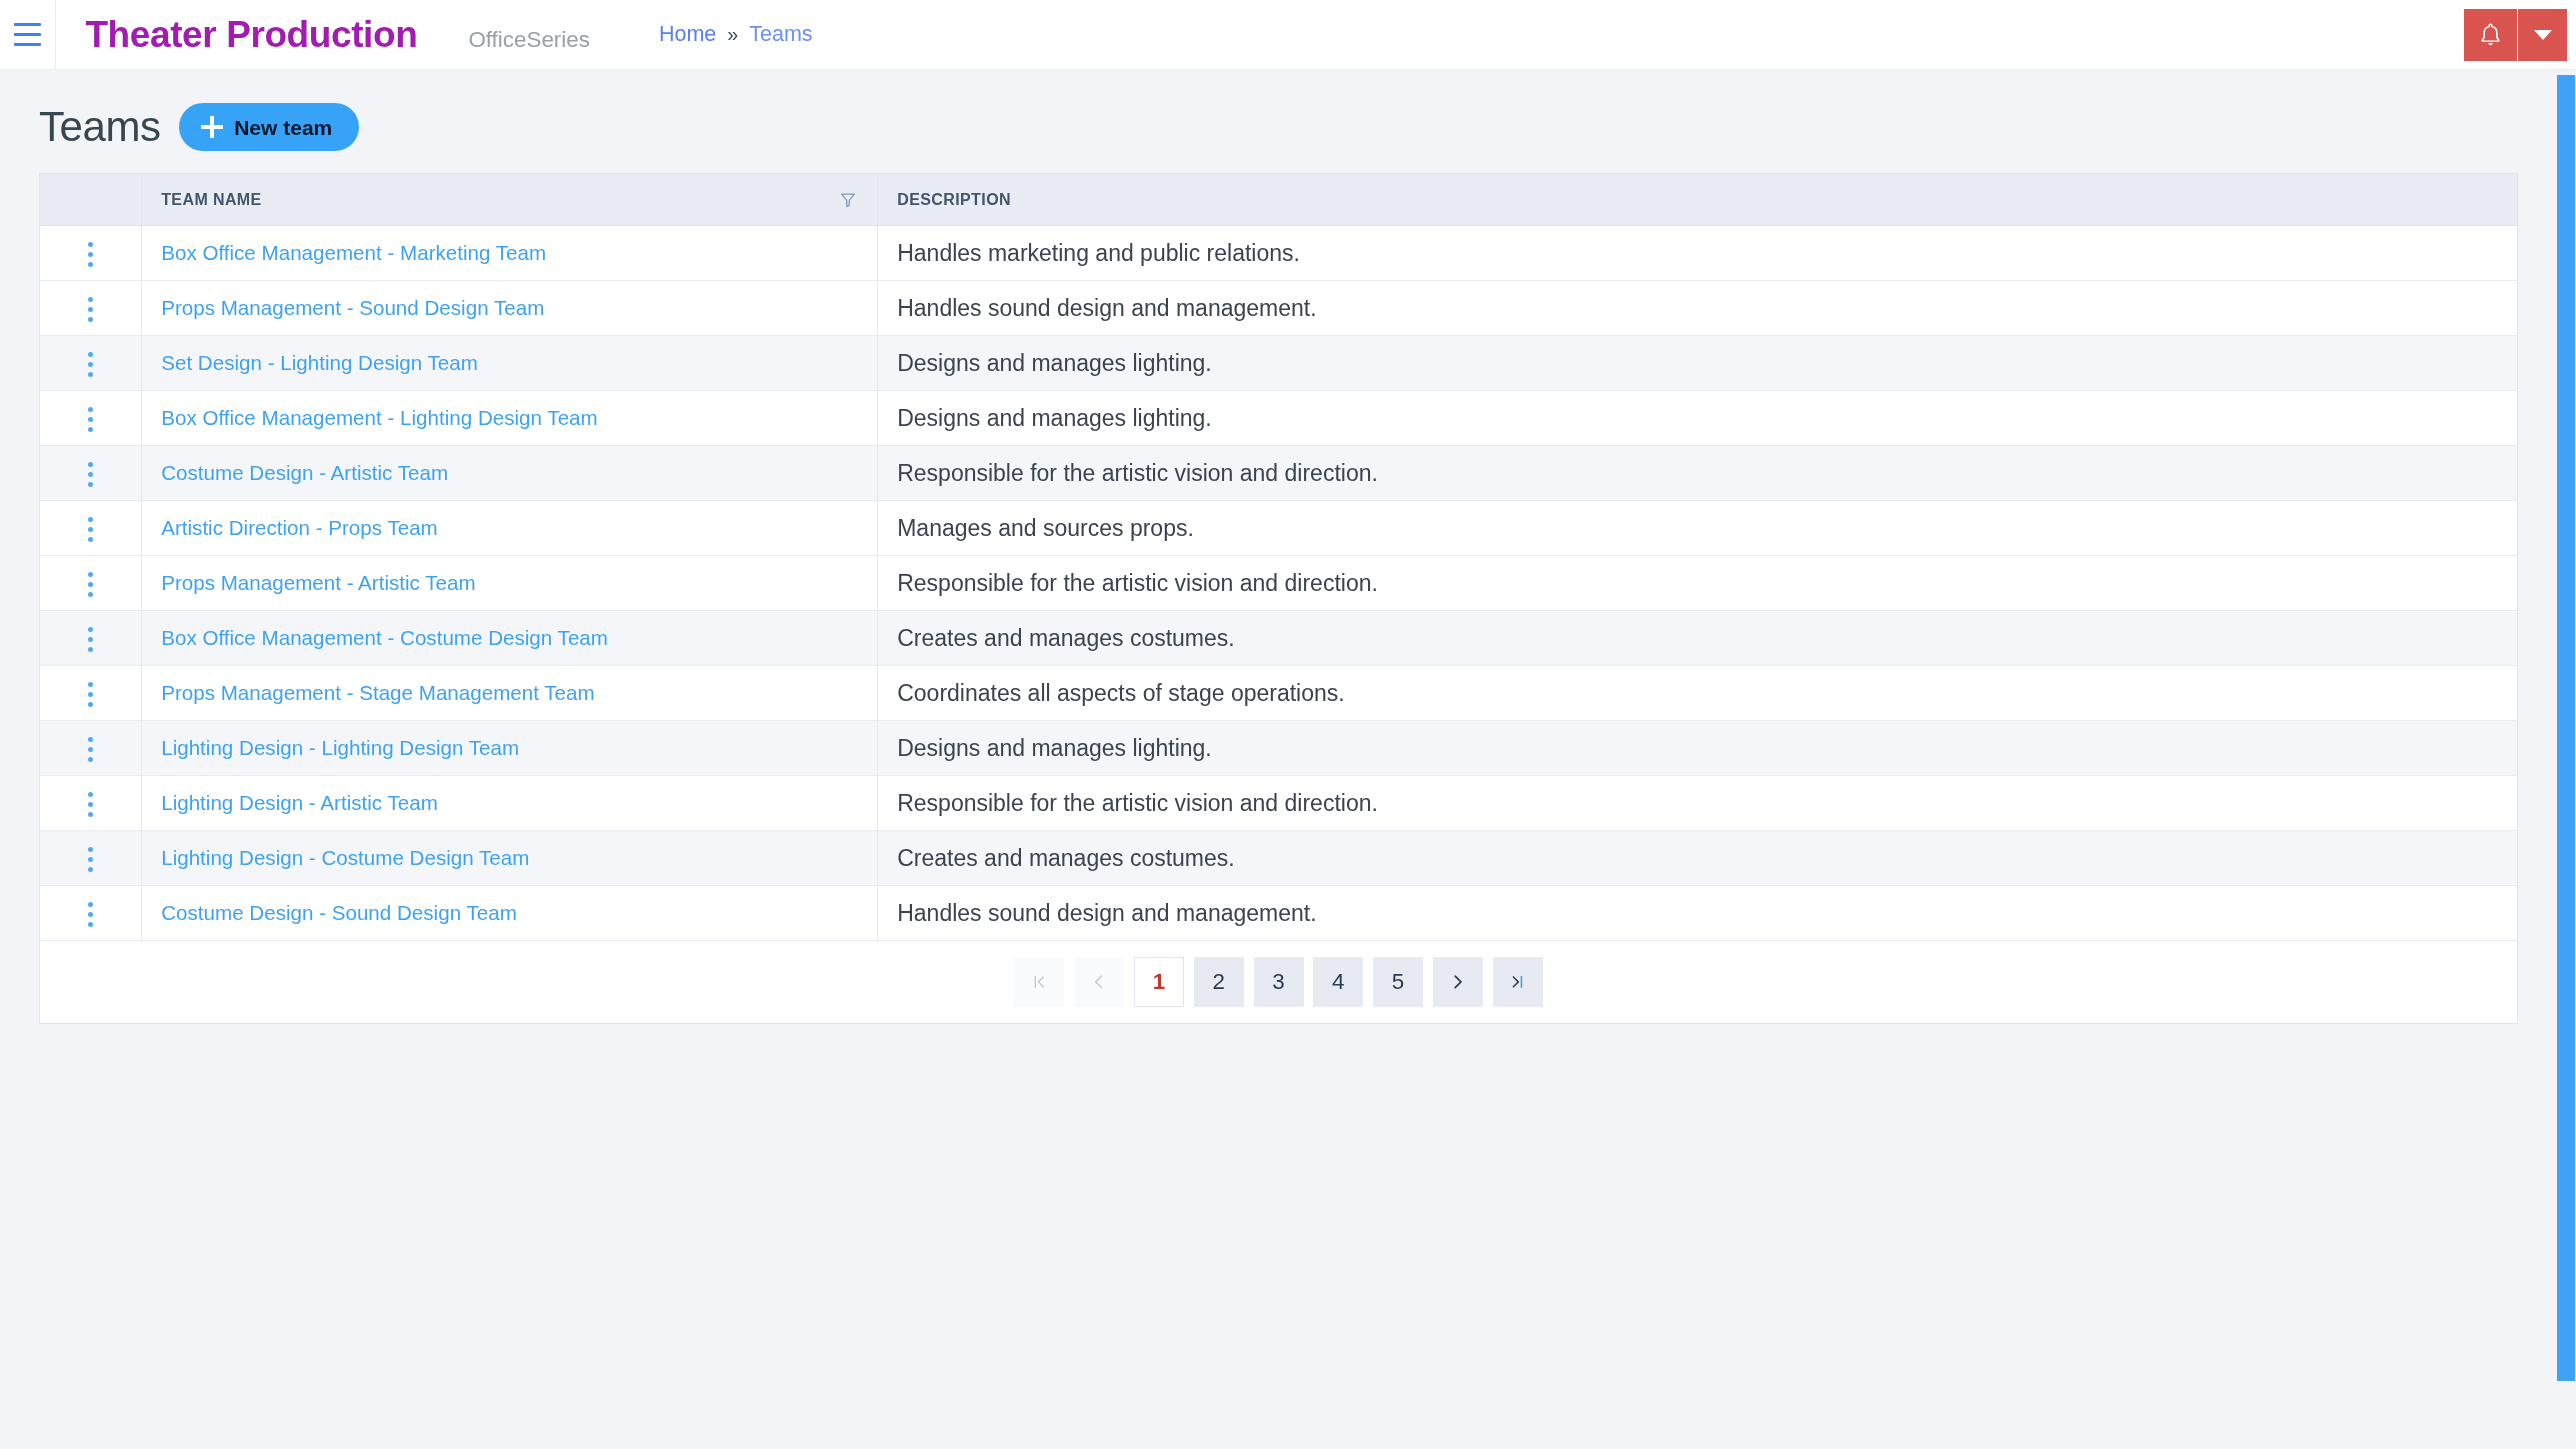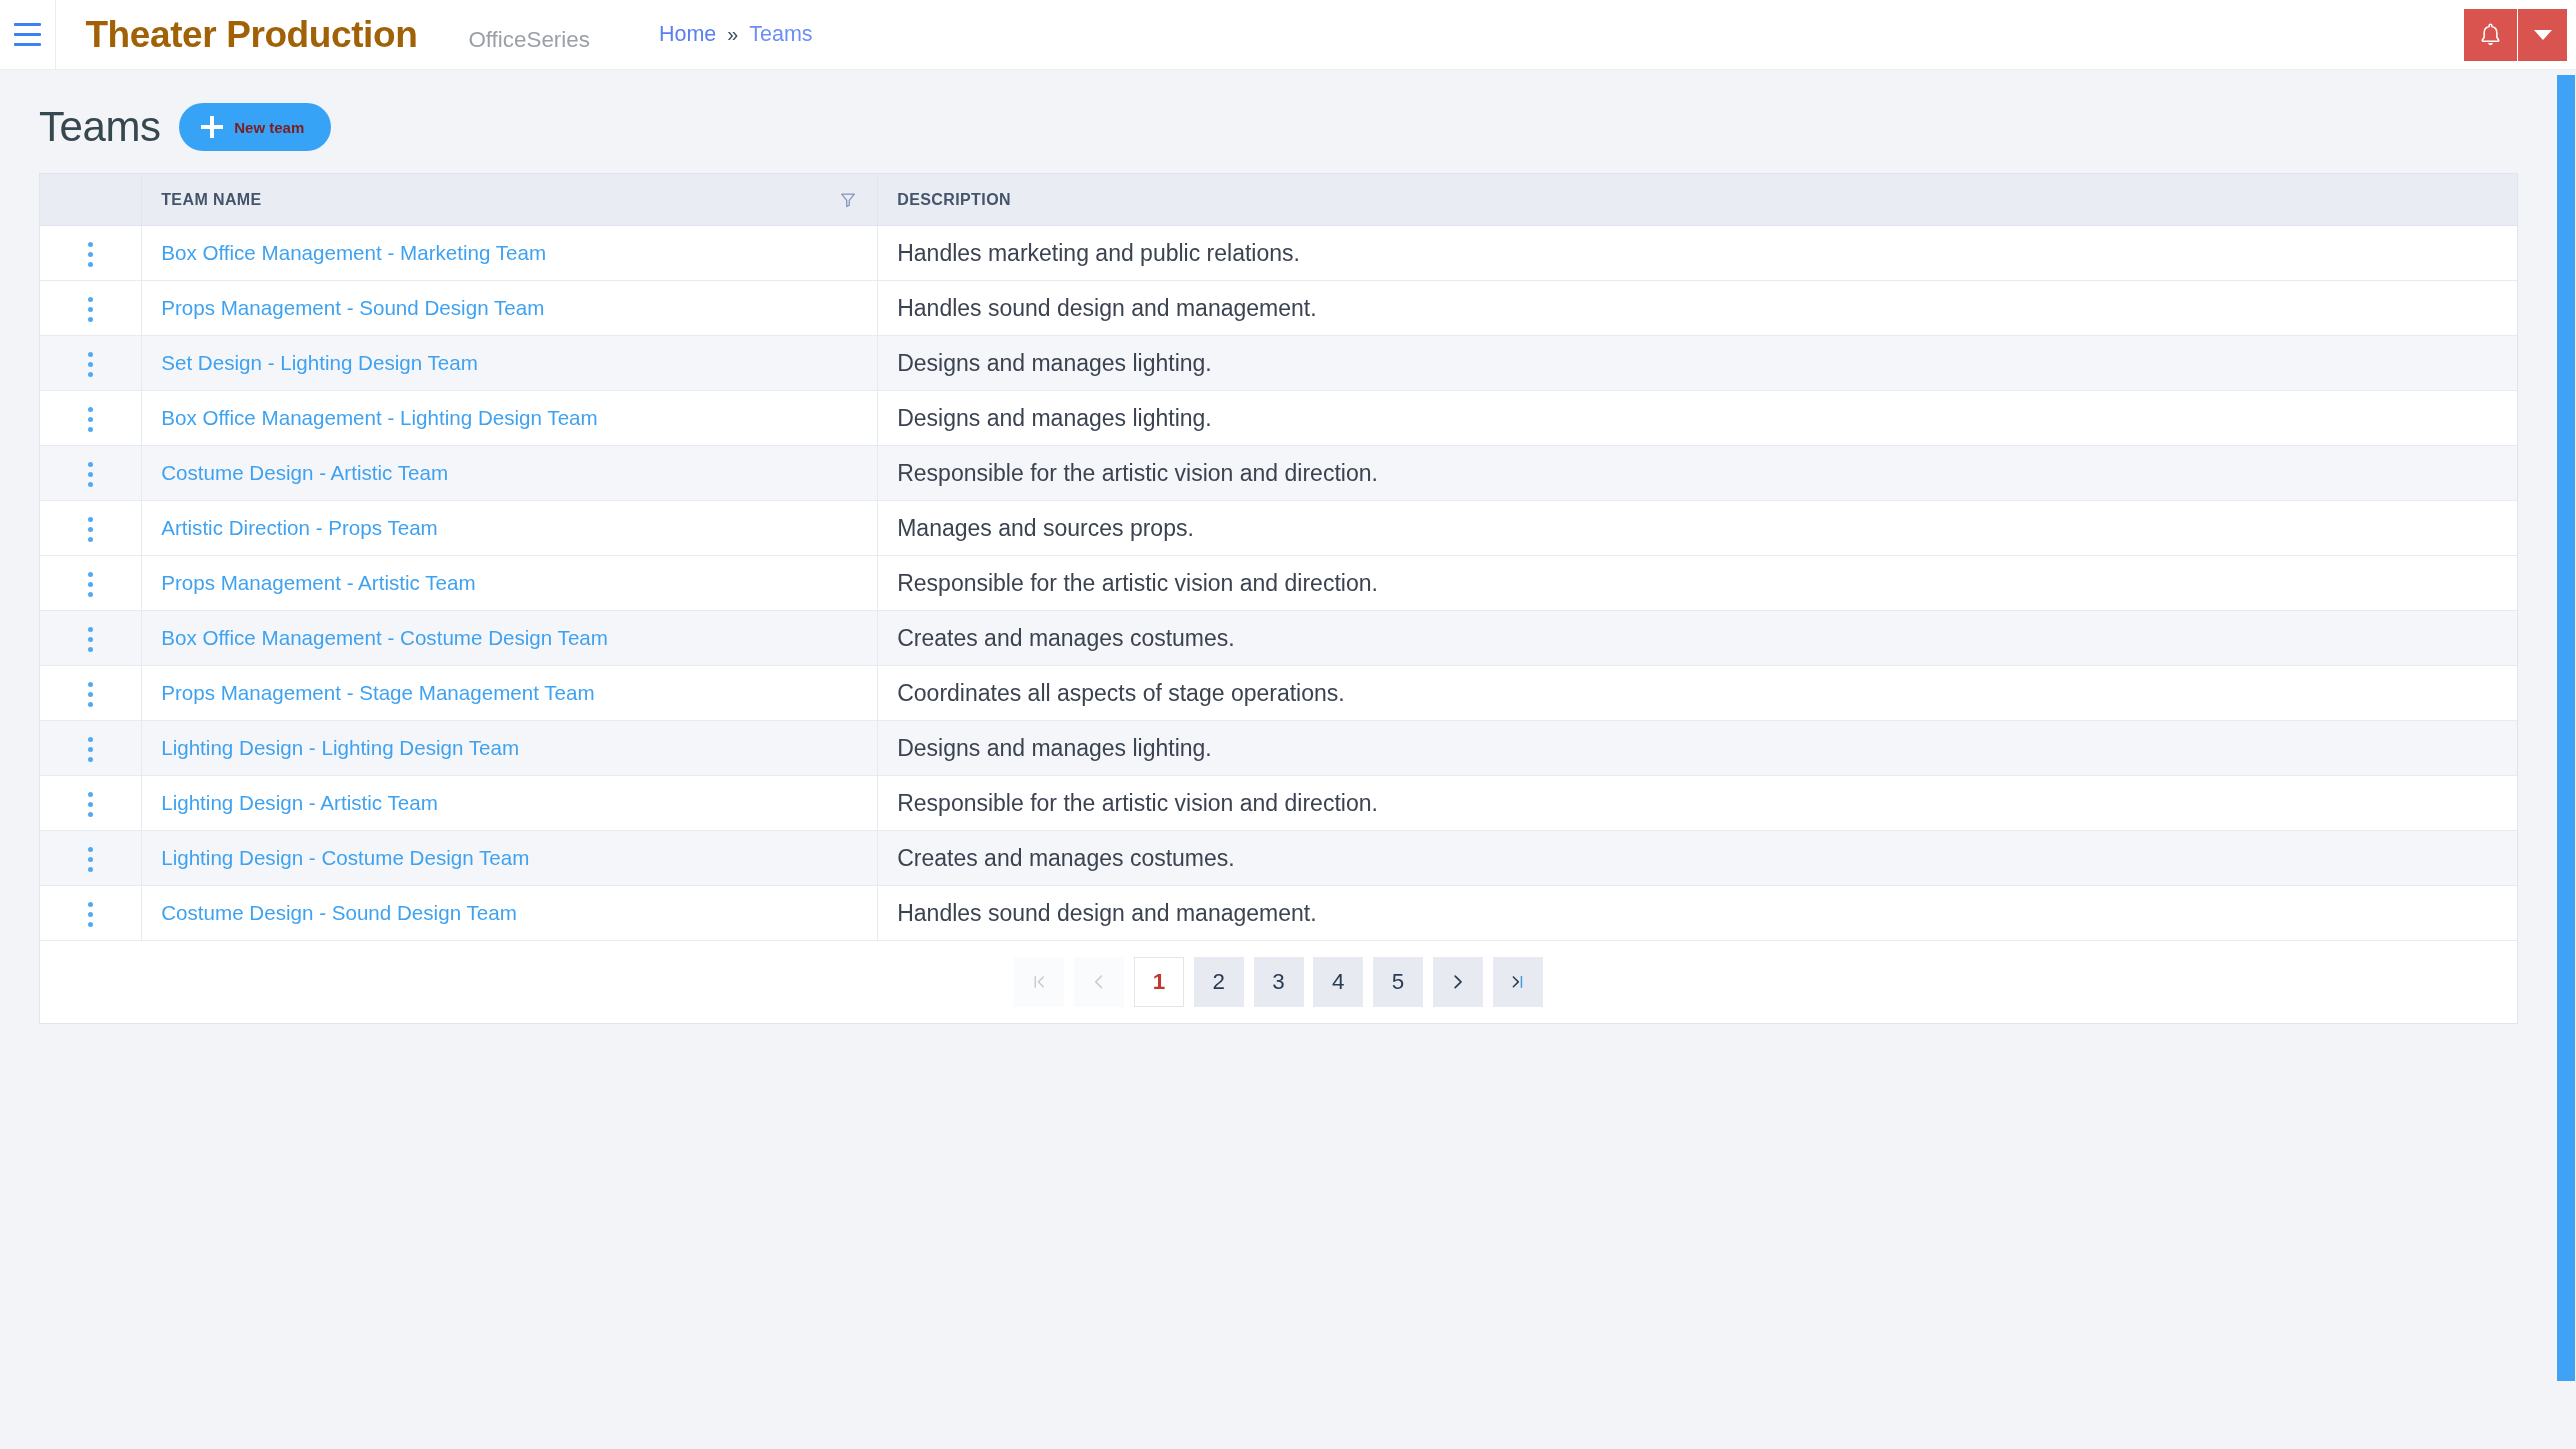--- a/index.html
+++ b/index.html
@@ -48,21 +48,21 @@
 
   .brand-wrap {
     display: flex;
     align-items: baseline;
     padding-left: 29.5px;
     gap: 16px;
   }
   .brand-title {
     font-size: 37px;
     font-weight: bold;
-    color: #a16207;
+    color: #a21caf;
     letter-spacing: -0.4px;
     white-space: nowrap;
   }
   .brand-sub {
     font-size: 22.4px;
     color: #9aa0a8;
     white-space: nowrap;
     margin-left: 35px;
   }
 
@@ -136,25 +136,25 @@
     font-size: 42px;
     color: #37474f;
     font-weight: normal;
     letter-spacing: -0.4px;
   }
   .new-btn {
     display: inline-flex;
     align-items: center;
     gap: 11.6px;
     background: #37a3f7;
-    color: #7f1d1d;
+    color: #0f172a;
     border: none;
     border-radius: 36px;
     padding: 13.4px 27px 13.4px 22.4px;
-    font-size: 15px;
+    font-size: 21px;
     font-weight: bold;
     font-family: "Liberation Sans", sans-serif;
     cursor: pointer;
     line-height: 1;
   }
   .plus-icon {
     position: relative;
     width: 21.5px;
     height: 21.5px;
     display: inline-block;

